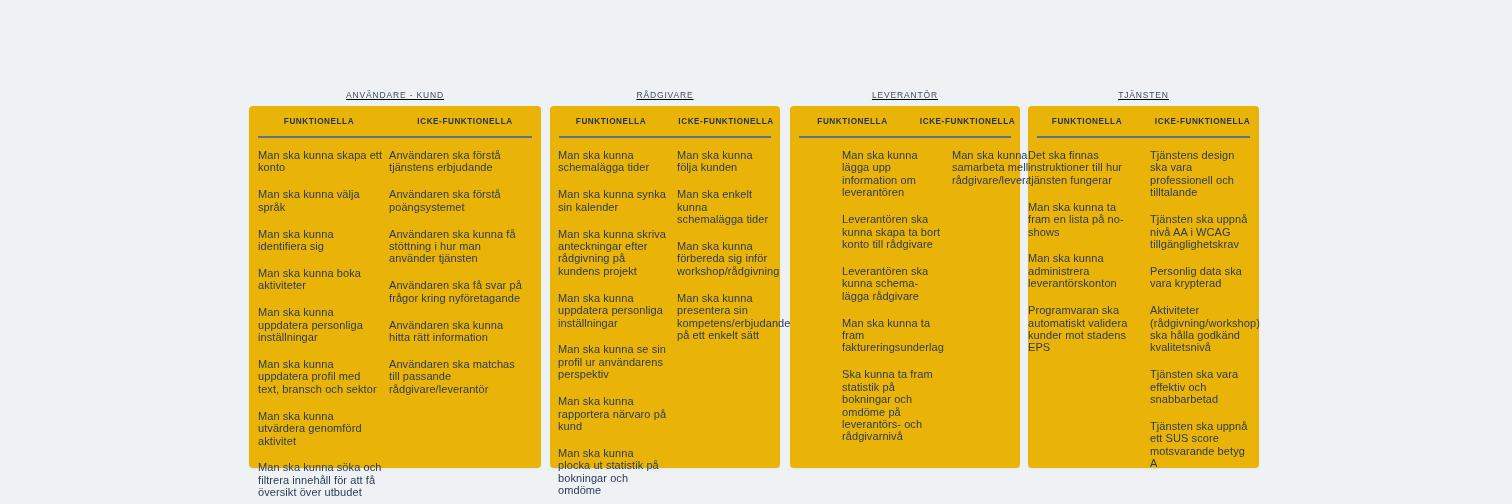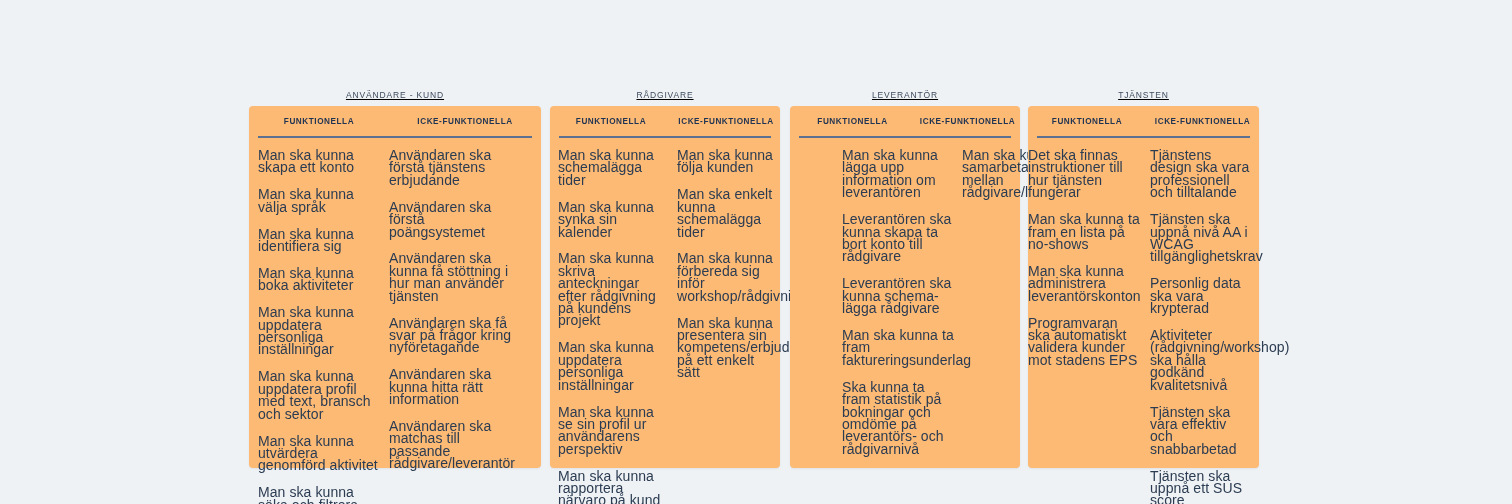--- a/index.html
+++ b/index.html
@@ -31,21 +31,21 @@
     letter-spacing: 0.85px;
     color: #3c4a5c;
     text-align: center;
     font-weight: 400;
     height: 14px;
     line-height: 14px;
     white-space: nowrap;
   }
 
   .card {
-    background: #fdba74;
+    background: #eab308;
     border-radius: 4px;
     box-shadow: 0 1px 2px rgba(40,60,90,0.08);
     position: absolute;
     top: 18px;
     box-sizing: border-box;
     padding: 0;
   }
 
   .card-head {
     display: flex;
@@ -71,21 +71,21 @@
   .card-body {
     display: flex;
     padding-top: 11px;
   }
 
   .col {
     box-sizing: border-box;
   }
 
   .item {
-    font-size: 14px;
+    font-size: 11px;
     line-height: 12.4px;
     color: #2b3c52;
     margin-bottom: 14.5px;
     letter-spacing: 0.08px;
   }
   .item:last-child { margin-bottom: 0; }
 
   
   #group-1 { left: 249px; width: 292px; }
   #group-1 .card { width: 292px; height: 362px; left: 0; }
@@ -164,20 +164,21 @@
       </div>
       <div class="divider"></div>
       <div class="card-body">
         <div class="col col-a">
           <div class="item">Man ska kunna schemalägga tider</div>
           <div class="item">Man ska kunna synka sin kalender</div>
           <div class="item">Man ska kunna skriva anteckningar efter rådgivning på kundens projekt</div>
           <div class="item">Man ska kunna uppdatera personliga inställningar</div>
           <div class="item">Man ska kunna se sin profil ur användarens perspektiv</div>
           <div class="item">Man ska kunna rapportera närvaro på kund</div>
+          <div class="item">Man ska kunna plocka ut statistik på bokningar och omdöme</div>
           <div class="item">Man ska kunna hitta information från admin om riktlinjer och guider</div>
         </div>
         <div class="col col-b">
           <div class="item">Man ska kunna följa kunden</div>
           <div class="item">Man ska enkelt kunna schemalägga tider</div>
           <div class="item">Man ska kunna förbereda sig inför workshop/rådgivning</div>
           <div class="item">Man ska kunna presentera sin kompetens/erbjudande på ett enkelt sätt</div>
         </div>
       </div>
     </div>

